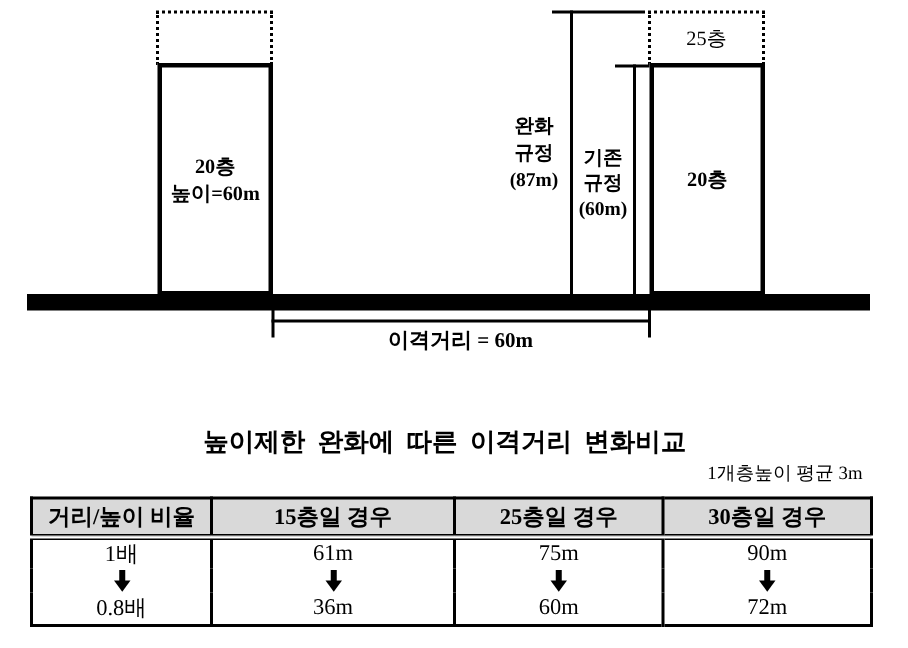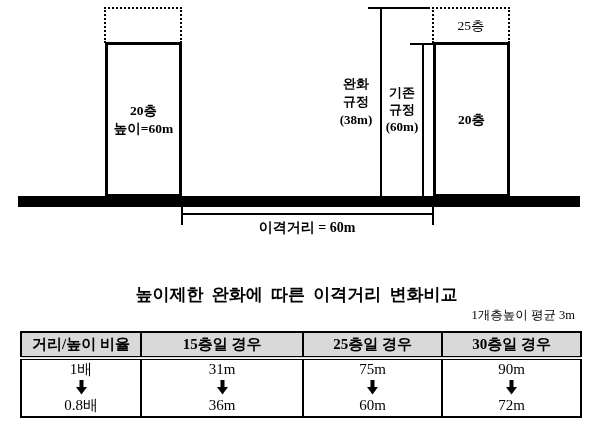--- a/index.html
+++ b/index.html
@@ -41,21 +41,21 @@
   #existing-v   { left: 422px; top: 43px; width: 2px;   height: 154px; }
   #ground       { left: 18px;  top: 196px; width: 562px; height: 11px; }
   #sep-tick-l   { left: 181px; top: 196px; width: 2px;  height: 29px; }
   #sep-tick-r   { left: 432px; top: 196px; width: 2px;  height: 29px; }
   #sep-h        { left: 181px; top: 213px; width: 253px; height: 2px; }
   .dim-label {
     position: absolute; font-weight: bold; font-size: 13px;
     text-align: center; line-height: 18px;
   }
   #relaxed-label  { left: 330px; top: 75px; width: 52px; }
-  #existing-label { left: 380px; top: 84px; width: 44px; line-height: 17px; }
+  #existing-label { left: 380px; top: 96px; width: 44px; line-height: 17px; }
   #sep-label      { left: 207px; top: 219px; width: 200px; font-size: 14px; }
   
   #title {
     position: absolute; top: 283px; left: 0; width: 100%;
     padding-right: 12px; box-sizing: border-box;
     text-align: center; font-weight: bold; font-size: 17px; word-spacing: 4px;
   }
   #note { position: absolute; top: 307px; right: 30px; font-size: 12.5px; margin-left: 12px; }
   
   #cmp-table {
@@ -102,21 +102,21 @@
   </div>
 
   <div id="relaxed-top" class="dim-line"></div>
   <div id="relaxed-v" class="dim-line"></div>
   <div id="existing-top" class="dim-line"></div>
   <div id="existing-v" class="dim-line"></div>
 
   <div id="relaxed-label" class="dim-label">
     <div>완화</div>
     <div>규정</div>
-    <div>(38m)</div>
+    <div>(87m)</div>
   </div>
 
   <div id="existing-label" class="dim-label">
     <div>기존</div>
     <div>규정</div>
     <div>(60m)</div>
   </div>
 
   <div id="ground" class="dim-line"></div>
 
@@ -139,21 +139,21 @@
   </colgroup>
   <tbody>
       <tr>
     <th>거리/높이 비율</th>
     <th>15층일 경우</th>
     <th>25층일 경우</th>
     <th>30층일 경우</th>
   </tr>
   <tr>
     <td>1배</td>
-    <td>31m</td>
+    <td>61m</td>
     <td>75m</td>
     <td>90m</td>
   </tr>
   <tr class="arrow-row">
     <td><svg class="arrow-svg" width="13" height="15" viewBox="0 0 13 15">
             <rect x="4.5" y="0" width="4" height="7.5"></rect>
             <polygon points="1,7 12,7 6.5,14.5"></polygon>
           </svg></td>
     <td><svg class="arrow-svg" width="13" height="15" viewBox="0 0 13 15">
             <rect x="4.5" y="0" width="4" height="7.5"></rect>

